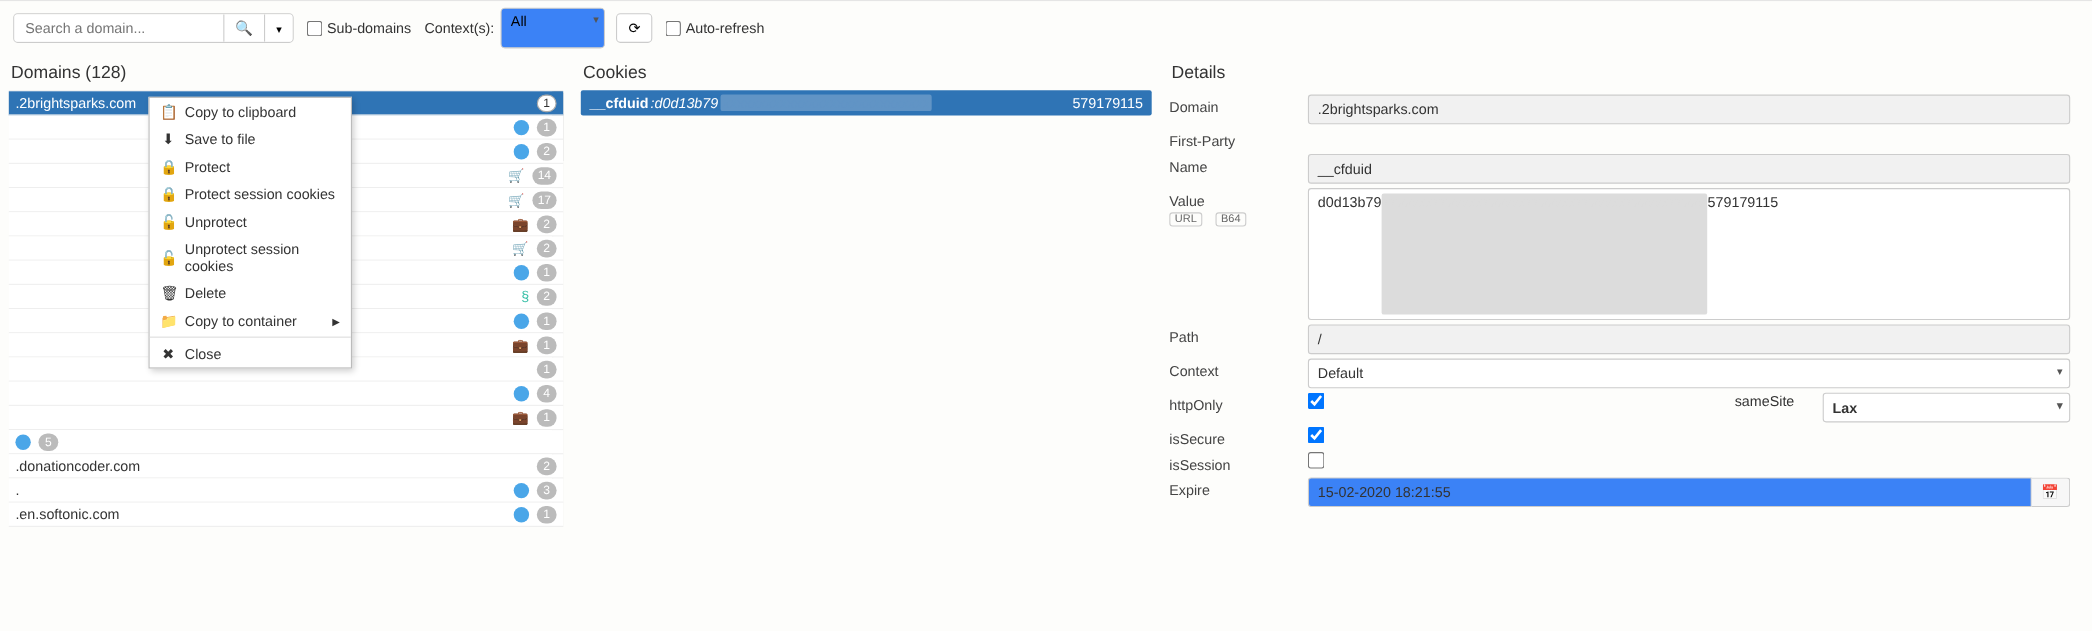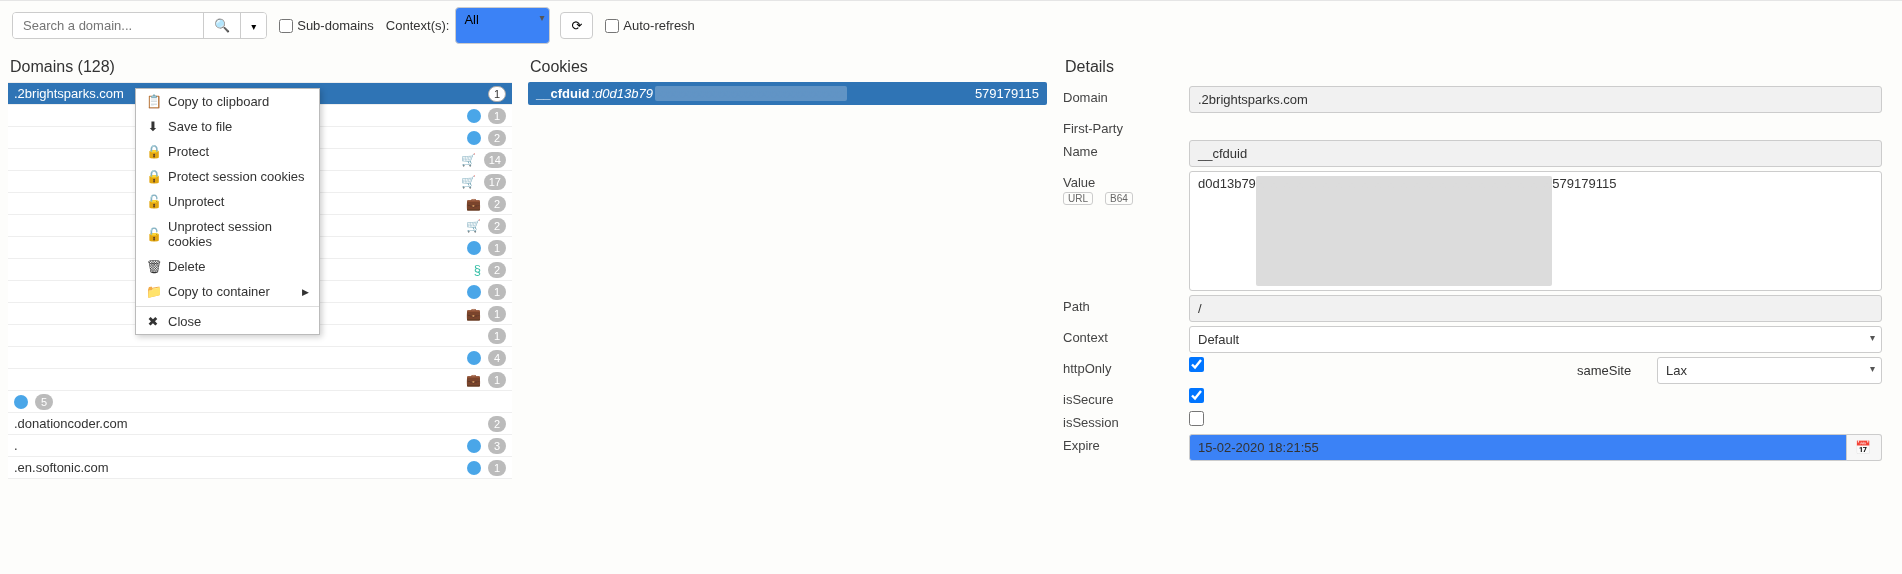--- a/index.html
+++ b/index.html
@@ -54,21 +54,21 @@
   .detail-input { flex:1; border:1px solid #ccc; background:#f1f1f1; padding:5px 8px; border-radius:3px; color:#333;}
   .detail-input.white { background:#3b82f6;}
   .textarea-wrap { flex:1; border:1px solid #ccc; background:#fff; border-radius:3px; padding:4px 8px; height:120px; position:relative; display:flex;}
   .small-badge { display:inline-block; border:1px solid #ccc; border-radius:3px; font-size:10px; padding:0 4px; color:#666; margin-right:12px;}
   .cb { width:15px; height:15px;}
   .select-detail { flex:1; border:1px solid #ccc; border-radius:3px; padding:5px 8px; background:#fff; position:relative;}
   .select-detail::after { content:"▾"; position:absolute; right:6px; top:5px; font-size:10px; color:#555;}
   .date-group { display:flex; flex:1;}
   .date-group .detail-input { border-top-right-radius:0; border-bottom-right-radius:0;}
   .date-btn { border:1px solid #ccc; border-left:none; border-top-right-radius:3px; border-bottom-right-radius:3px; padding:5px 9px; background:#f7f7f7;}
-  .shield-row .right{ margin-left:auto; display:flex; align-items:center;}
+  .shield-row .right{ margin-left:auto; display:flex; align-items:flex-start;}
   .val-hidden {background:#dcdcdc; color:#dcdcdc; border-radius:2px; padding:0 2px;text-align:right;}
 </style>
 </head>
 <body>
 
 <div class="toolbar">
   <div class="search-group">
     <input class="search-input" placeholder="Search a domain..." style="">
     <button class="search-btn">
       <span>🔍</span>
@@ -233,21 +233,21 @@
     <div class="detail-row">
       <div class="detail-label">Context</div>
       <div class="select-detail"><span>Default</span></div>
     </div>
 
     <div class="detail-row shield-row">
       <div class="detail-label">httpOnly</div>
       <input type="checkbox" class="cb" checked="" style="">
       <div class="right">
         <div style="width:80px;">sameSite</div>
-        <div class="select-detail" style="width:225px;"><span>Lax</span></div>
+        <div class="select-detail" style="width:225px;font-weight:bold;"><span>Lax</span></div>
       </div>
     </div>
 
     <div class="detail-row">
       <div class="detail-label">isSecure</div>
       <input type="checkbox" class="cb" checked="" style="">
     </div>
     <div class="detail-row">
       <div class="detail-label">isSession</div>
       <input type="checkbox" class="cb" style="">

